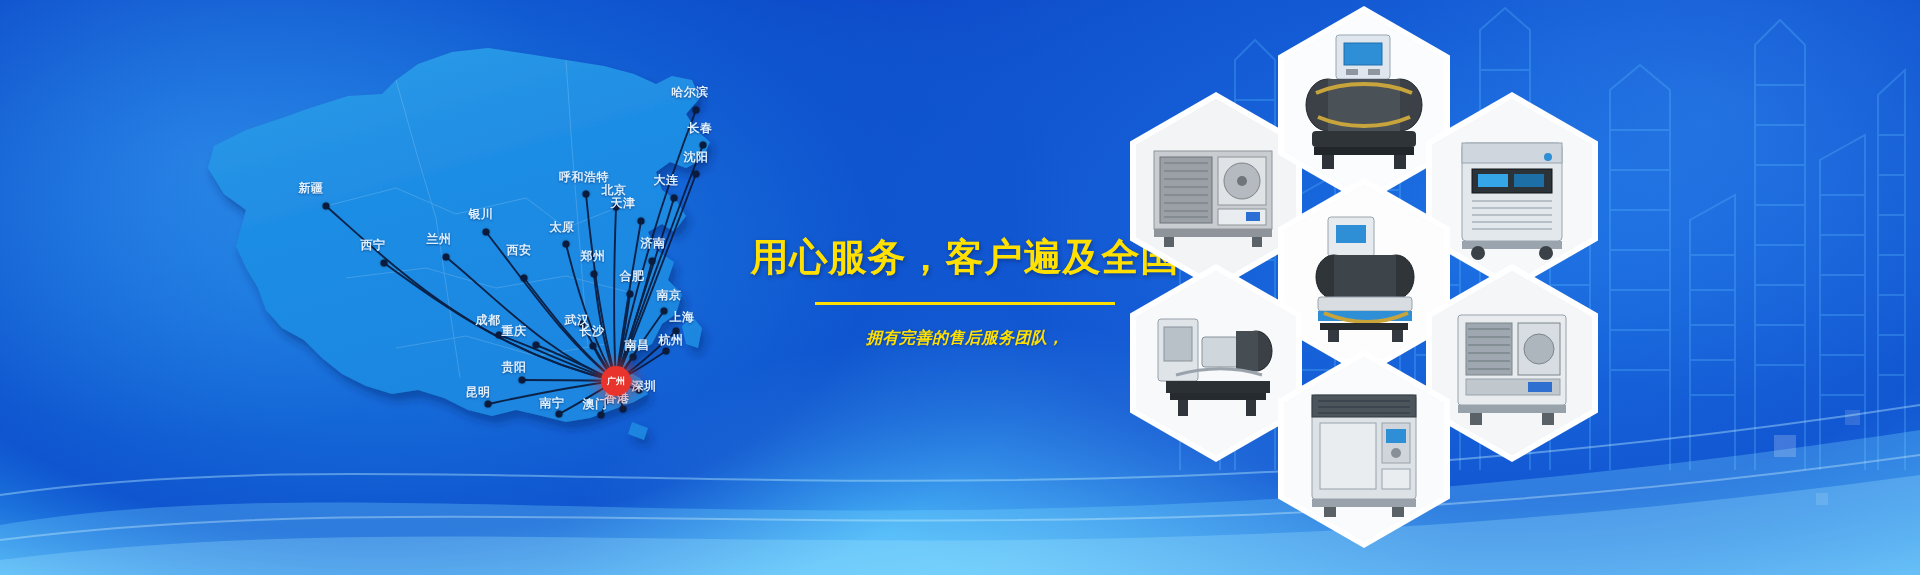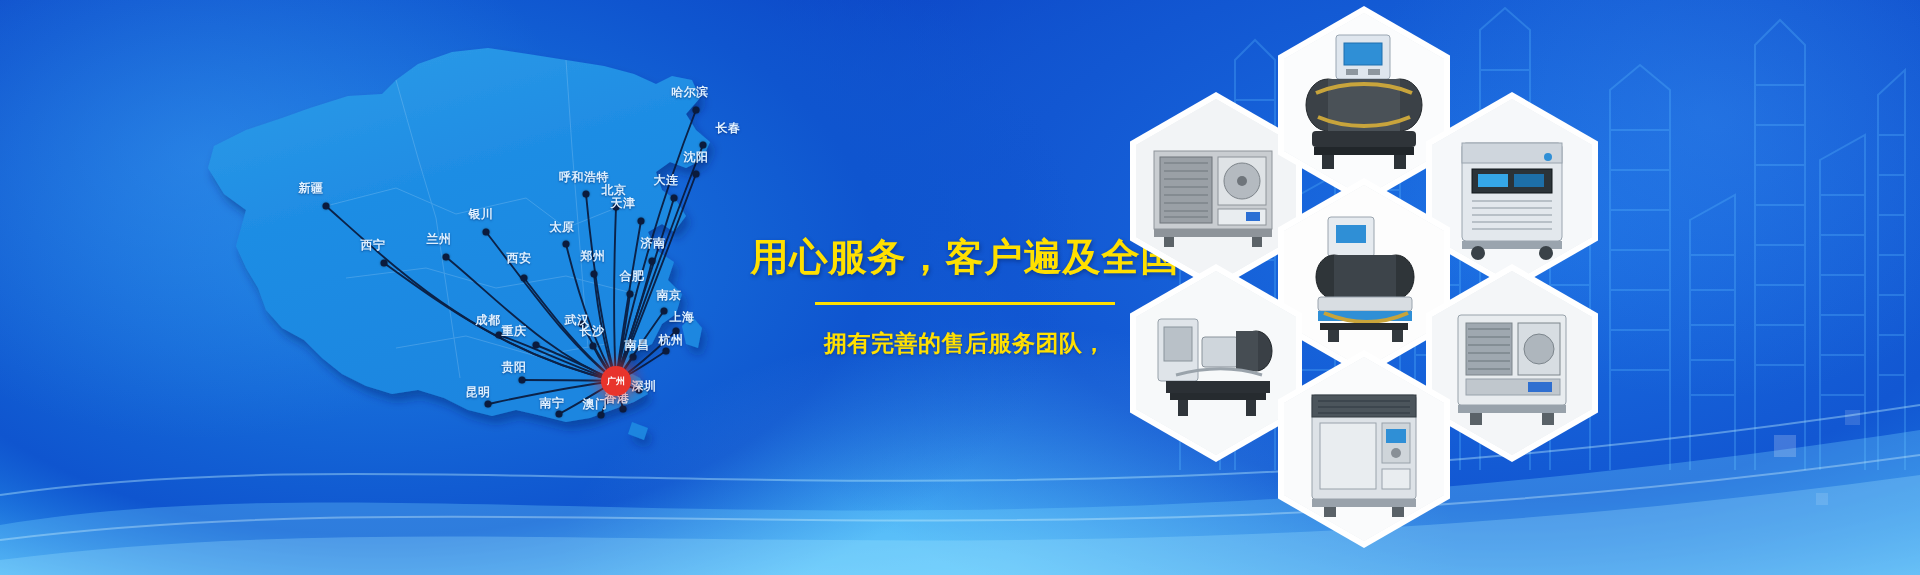--- a/index.html
+++ b/index.html
@@ -46,22 +46,22 @@
   .hub .burst:before{transform:rotate(30deg) scale(.78);clip-path:polygon(50% 0,61% 35%,98% 35%,68% 57%,79% 91%,50% 70%,21% 91%,32% 57%,2% 35%,39% 35%);}
   .hub .burst:after{transform:rotate(-12deg) scale(.9);clip-path:polygon(50% 0,61% 35%,98% 35%,68% 57%,79% 91%,50% 70%,21% 91%,32% 57%,2% 35%,39% 35%);}
   .hub .hub-text{position:absolute;left:50%;top:50%;transform:translate(-50%,-50%);
       color:#fff;font-size:9px;font-weight:700;z-index:3;letter-spacing:0;white-space:nowrap;}
 
   
   .copy{position:absolute;left:750px;top:236px;width:430px;text-align:center;}
   .headline{font-size:38px;font-weight:700;color:#ffe000;letter-spacing:1px;line-height:1.15;
       text-shadow:1px 2px 4px rgba(0,25,80,.45);white-space:nowrap;}
   .rule{width:300px;height:3px;background:#ffe000;margin:22px auto 20px;}
-  .sub{font-size:23px;font-weight:700;color:#ffe000;line-height:1.62;letter-spacing:.5px;
-      text-shadow:0 1px 3px rgba(0,25,80,.4);}
+  .sub{font-size:16px;font-weight:700;color:#ffe000;line-height:1.62;letter-spacing:.5px;
+      text-shadow:0 1px 3px rgba(0,25,80,.4);font-style:italic;}
 
   
   .collage{position:absolute;left:1130px;top:0;width:640px;height:530px;}
   .hex{position:absolute;width:172px;height:198px;
       clip-path:polygon(50% 0%,100% 25%,100% 75%,50% 100%,0% 75%,0% 25%);
       background:#ffffff;display:flex;align-items:center;justify-content:center;overflow:hidden;}
   .hex .inner{width:160px;height:184px;
       clip-path:polygon(50% 0%,100% 25%,100% 75%,50% 100%,0% 75%,0% 25%);
       position:relative;overflow:hidden;background:#e9edf1;}
   .hex .inner svg{position:absolute;inset:0;width:100%;height:100%;}
@@ -221,32 +221,32 @@
     <div class="city-dot" style="left:537px;top:339px"></div>
     <div class="city-dot" style="left:426px;top:362px"></div>
     <div class="city-dot" style="left:392px;top:386px"></div>
     <div class="city-dot" style="left:463px;top:396px"></div>
     <div class="city-dot" style="left:505px;top:397px"></div>
     <div class="city-dot" style="left:527px;top:391px"></div>
     <div class="city-dot" style="left:543px;top:372px"></div>
 
     <div class="city-label" style="left:215px;top:170px">新疆</div>
     <div class="city-label" style="left:594px;top:74px">哈尔滨</div>
-    <div class="city-label" style="left:632px;top:110px">长春</div>
+    <div class="city-label" style="left:604px;top:110px">长春</div>
     <div class="city-label" style="left:600px;top:139px">沈阳</div>
     <div class="city-label" style="left:488px;top:159px">呼和浩特</div>
     <div class="city-label" style="left:518px;top:172px">北京</div>
     <div class="city-label" style="left:570px;top:162px">大连</div>
     <div class="city-label" style="left:527px;top:185px">天津</div>
     <div class="city-label" style="left:385px;top:196px">银川</div>
     <div class="city-label" style="left:466px;top:209px">太原</div>
     <div class="city-label" style="left:343px;top:221px">兰州</div>
     <div class="city-label" style="left:277px;top:227px">西宁</div>
     <div class="city-label" style="left:497px;top:238px">郑州</div>
-    <div class="city-label" style="left:423px;top:240px">西安</div>
+    <div class="city-label" style="left:423px;top:232px">西安</div>
     <div class="city-label" style="left:557px;top:225px">济南</div>
     <div class="city-label" style="left:536px;top:258px">合肥</div>
     <div class="city-label" style="left:573px;top:277px">南京</div>
     <div class="city-label" style="left:586px;top:299px">上海</div>
     <div class="city-label" style="left:481px;top:302px">武汉</div>
     <div class="city-label" style="left:496px;top:313px">长沙</div>
     <div class="city-label" style="left:392px;top:302px">成都</div>
     <div class="city-label" style="left:418px;top:313px">重庆</div>
     <div class="city-label" style="left:575px;top:322px">杭州</div>
     <div class="city-label" style="left:541px;top:327px">南昌</div>

